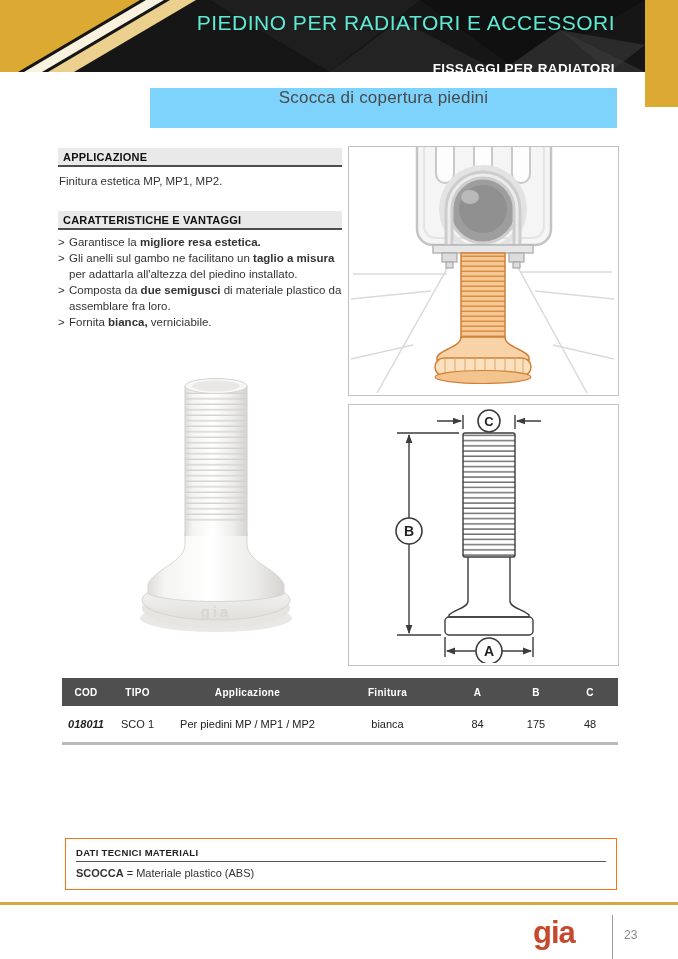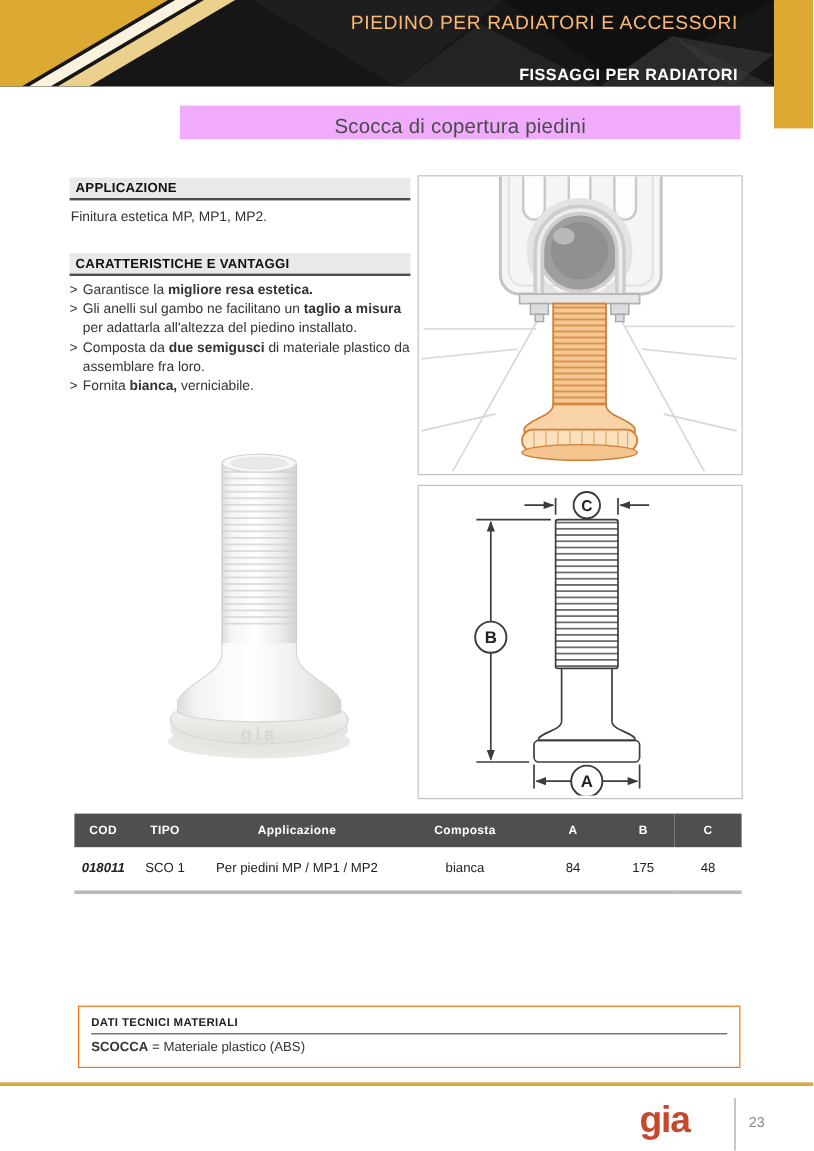--- a/index.html
+++ b/index.html
@@ -3,27 +3,27 @@
 <meta charset="utf-8">
 <style>
   html,body{margin:0;padding:0;background:#fff;}
   .page{position:relative;width:678px;height:959px;background:#fff;overflow:hidden;
         font-family:"Liberation Sans","DejaVu Sans",sans-serif;color:#333;}
 
   
   .header{position:absolute;left:0;top:0;width:645px;height:72px;background:#161616;overflow:hidden;}
   .header svg{position:absolute;left:0;top:0;}
   .header-text{position:absolute;right:30px;top:0;width:560px;text-align:right;}
-  .header-title{margin-top:11px;font-size:16px;letter-spacing:.5px;color:#fdba74;font-weight:400;}
+  .header-title{margin-top:11px;font-size:21px;letter-spacing:.5px;color:#5eead4;font-weight:400;}
   .header-subtitle{margin-top:26px;font-size:13.5px;letter-spacing:.4px;color:#ffffff;font-weight:700;}
   .gold-corner{position:absolute;left:645px;top:0;width:33px;height:107px;background:#dcaa33;}
 
   
-  .banner{position:absolute;left:150px;top:88px;width:467px;height:28px;background:#f0abfc;
-          display:flex;align-items:flex-end;justify-content:center;}
+  .banner{position:absolute;left:150px;top:88px;width:467px;height:40px;background:#7dd3fc;
+          display:flex;align-items:flex-start;justify-content:center;}
   .banner-text{font-size:17px;color:#4a4a4a;font-weight:500;letter-spacing:.2px;}
 
   
   .left-col{position:absolute;left:58px;top:148px;width:284px;}
   .sec-head{background:#e9e9e9;border-bottom:2px solid #4d4d4d;font-size:11px;font-weight:700;
             color:#111;padding:3px 0 2px 5px;letter-spacing:.2px;}
   .sec-body{font-size:11.5px;line-height:16px;color:#333;padding:6px 0 0 1px;}
   .features-block{margin-top:22px;}
   .feat-list{padding-top:4px;}
   .feat-item{display:flex;font-size:11.5px;line-height:16px;color:#333;}
@@ -257,21 +257,21 @@
       <col style="width:115px">
         <col style="width:65px">
         <col style="width:52px">
         <col style="width:56px">
     </colgroup>
     <thead>
       <tr>
         <th class="al">COD</th>
         <th class="al">TIPO</th>
         <th class="ac">Applicazione</th>
-        <th class="ac">Composta</th>
+        <th class="ac">Finitura</th>
         <th class="ac">A</th>
         <th class="ac">B</th>
         <th class="ac">C</th>
       </tr>
     </thead>
     <tbody>
       <tr>
         <td class="al cod">018011</td>
         <td class="al">SCO 1</td>
         <td class="ac">Per piedini MP / MP1 / MP2</td>

